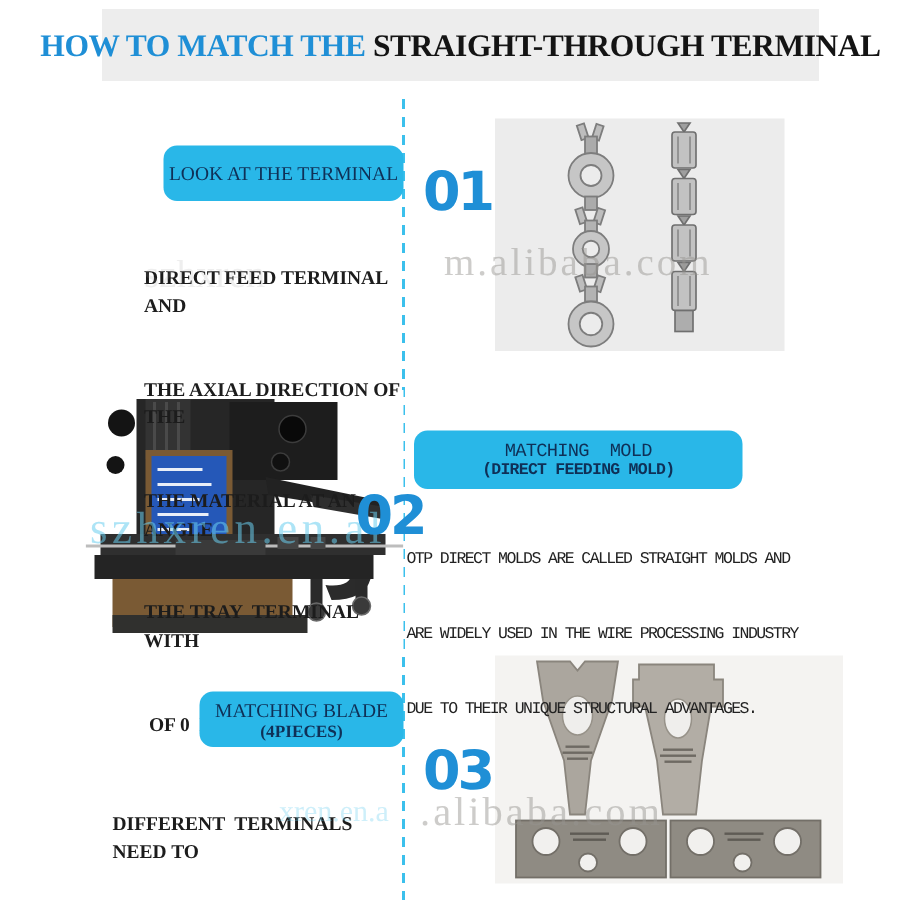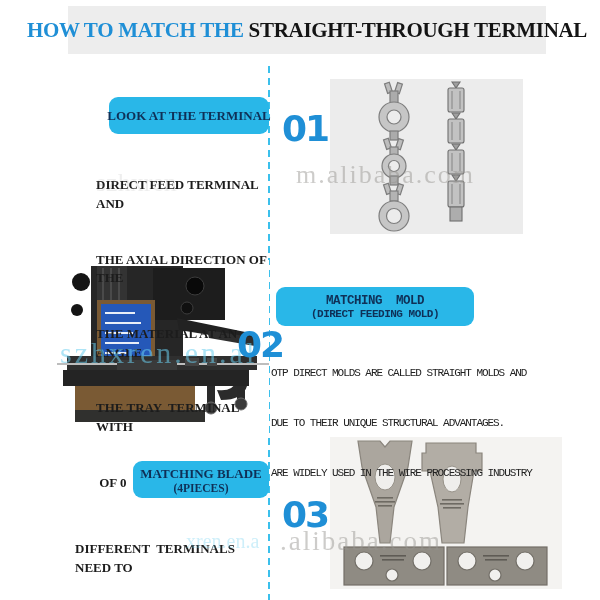--- a/index.html
+++ b/index.html
@@ -25,21 +25,21 @@
   .vline{
     position:absolute;left:268px;top:66px;width:2px;height:534px;z-index:0;
     background:repeating-linear-gradient(to bottom,#3bc0ec 0 7px,transparent 7px 12px);
   }
   
   .pill{
     position:absolute;background:var(--cyan);border-radius:9px;z-index:2;
     display:flex;flex-direction:column;align-items:center;justify-content:center;
     color:var(--label-ink);text-align:center;
   }
-  .pill .l1{font-weight:bold;font-size:13px;white-space:pre;}
+  .pill .l1{font-weight:normal;font-size:13px;white-space:pre;}
   .pill .l2{font-weight:bold;font-size:11.5px;white-space:pre;}
   .pill.mono .l1{font-family:"Liberation Mono",monospace;font-size:12.5px;letter-spacing:-0.5px;}
   .pill.mono .l2{font-family:"Liberation Mono",monospace;font-size:11px;letter-spacing:-0.5px;}
   
   .body-serif{position:absolute;z-index:2;font-weight:bold;font-size:13px;line-height:18.6px;white-space:pre-wrap;}
   .body-mono{
     position:absolute;z-index:2;font-family:"Liberation Mono",monospace;
     font-size:11px;letter-spacing:-1.05px;line-height:16.8px;white-space:pre-wrap;color:#222;
   }
   
@@ -169,29 +169,29 @@
       <rect x="18" y="150" width="130" height="12" fill="#30302e"></rect>
 
       <rect x="150" y="126" width="8" height="18" fill="#2a2a2a"></rect>
       <circle cx="154" cy="148" r="6" fill="#3a3a3a" stroke="#6a6a6a"></circle>
       <rect x="180" y="126" width="8" height="14" fill="#2a2a2a"></rect>
       <circle cx="184" cy="144" r="6" fill="#3a3a3a" stroke="#6a6a6a"></circle>
     </svg>
   </div>
   <div class="wm wm-cyan" style="left:60px;top:336px;font-size:30px;letter-spacing:3px;">szhxren.en.al</div>
 
-  <div class="pill mono" style="left:276px;top:287px;width:198px;height:39px;">
+  <div class="pill mono" style="left:276px;top:287px;width:219px;height:39px;">
     <div class="l1">MATCHING  MOLD</div>
     <div class="l2">(DIRECT FEEDING MOLD)</div>
   </div>
 
   <div class="body-mono" style="left:271px;top:331px;width:268px;">
     <div>OTP DIRECT MOLDS ARE CALLED STRAIGHT MOLDS AND</div>
+    <div>ARE WIDELY USED IN THE WIRE PROCESSING INDUSTRY</div>
     <div>DUE TO THEIR UNIQUE STRUCTURAL ADVANTAGES.</div>
-    <div>ARE WIDELY USED IN THE WIRE PROCESSING INDUSTRY</div>
   </div>
 
   <div class="stepnum" style="left:237px;top:324px;text-align:center;">02</div>
 
   <div class="pill" style="left:133px;top:461px;width:136px;height:37px;">
     <div class="l1">MATCHING BLADE</div>
     <div class="l2">(4PIECES)</div>
   </div>
 
   <div class="wm wm-cyan" style="left:186px;top:530px;font-size:20px;opacity:.6;">xren.en.a</div>

